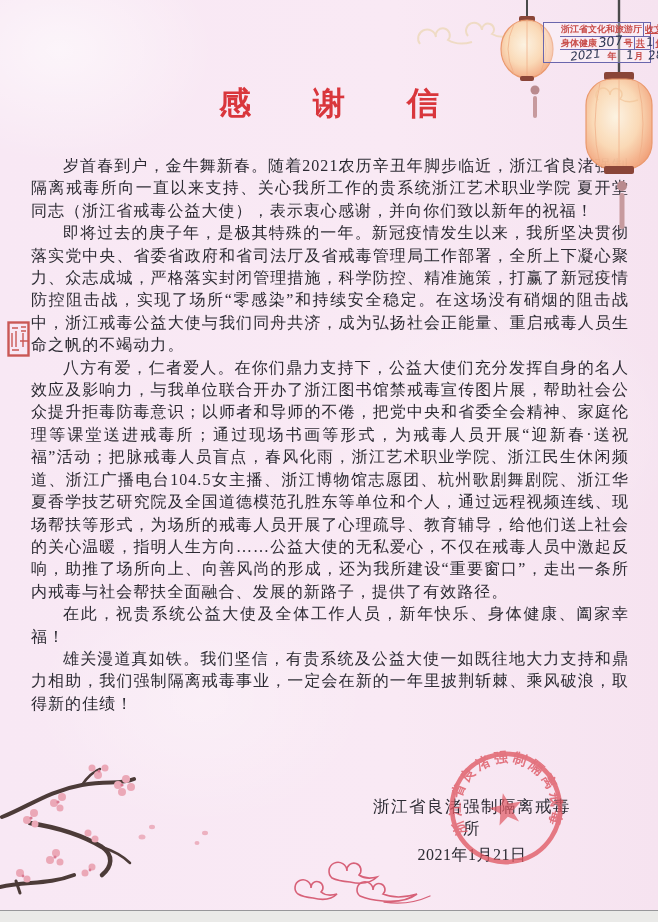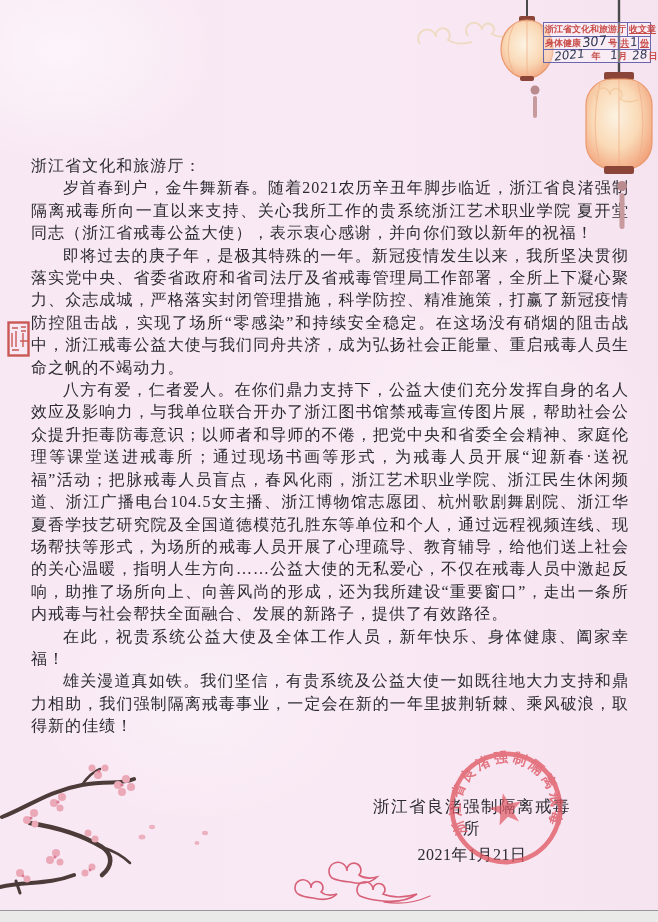--- a/index.html
+++ b/index.html
@@ -22,21 +22,21 @@
     background:#eaeae8;border-top:1.6px solid #97979a;
   }
   
   .recv-stamp{
     position:absolute;left:543px;top:22px;width:108px;height:41px;
     border:1.6px solid #6a66ad;background:rgba(255,255,255,.30);
     font-family:"Liberation Serif","DejaVu Serif",serif;
     color:#c84b48;font-weight:bold;font-size:9px;line-height:12.6px;
     box-sizing:border-box;
   }
-  .recv-row{display:flex;height:12.6px;overflow:visible;white-space:nowrap;}
+  .recv-row{display:flex;height:12.6px;overflow:visible;white-space:nowrap;margin-left:16px;}
   .recv-row + .recv-row{border-top:1px solid #6a66ad;}
   .recv-cell{display:flex;align-items:center;padding:0 1px;}
   .recv-divider{border-left:1px solid #6a66ad;text-decoration:underline;}
   .grow{flex:1 1 auto;}
   .hand{
     font-family:"DejaVu Sans",sans-serif;font-weight:normal;
     color:#2e3753;font-size:13px;line-height:10px;
     transform:rotate(-6deg) skewX(-10deg);display:inline-block;
     position:relative;z-index:5;
   }
@@ -123,30 +123,30 @@
     <div class="recv-row" style="padding-left:10px;">
       <span class="hand small">2021</span>
       <span class="recv-cell" style="margin-left:6px">年</span>
       <span class="hand small" style="margin-left:8px">1</span>
       <span class="recv-cell">月</span>
       <span class="hand small" style="margin-left:4px">28</span>
       <span class="recv-cell">日</span>
     </div>
   </div>
 
+  <div class="title">感 谢 信</div>
 
   <svg class="abs" style="left:7px;top:321px;width:23px;height:36px;" viewBox="0 0 23 36">
     <g stroke="#c2403a" fill="none" opacity="0.85">
       <rect x="1.5" y="1.5" width="20" height="33" stroke-width="2.4"></rect>
       <path d="M5,7 h6 M5,12 v14 M9,10 v16 M14,6 h5 M14,10 h5 M16,12 v14 M13,20 h8 M5,29 h7" stroke-width="1.4"></path>
     </g>
   </svg>
 
   <div class="letter">
-    <p class="salutation">浙江省文化和旅游厅：</p>
     <p>岁首春到户，金牛舞新春。随着2021农历辛丑年脚步临近，浙江省良渚强制隔离戒毒所向一直以来支持、关心我所工作的贵系统浙江艺术职业学院 夏开堂同志（浙江省戒毒公益大使），表示衷心感谢，并向你们致以新年的祝福！</p>
     <p>即将过去的庚子年，是极其特殊的一年。新冠疫情发生以来，我所坚决贯彻落实党中央、省委省政府和省司法厅及省戒毒管理局工作部署，全所上下凝心聚力、众志成城，严格落实封闭管理措施，科学防控、精准施策，打赢了新冠疫情防控阻击战，实现了场所“零感染”和持续安全稳定。在这场没有硝烟的阻击战中，浙江戒毒公益大使与我们同舟共济，成为弘扬社会正能量、重启戒毒人员生命之帆的不竭动力。</p>
     <p>八方有爱，仁者爱人。在你们鼎力支持下，公益大使们充分发挥自身的名人效应及影响力，与我单位联合开办了浙江图书馆禁戒毒宣传图片展，帮助社会公众提升拒毒防毒意识；以师者和导师的不倦，把党中央和省委全会精神、家庭伦理等课堂送进戒毒所；通过现场书画等形式，为戒毒人员开展“迎新春·送祝福”活动；把脉戒毒人员盲点，春风化雨，浙江艺术职业学院、浙江民生休闲频道、浙江广播电台104.5女主播、浙江博物馆志愿团、杭州歌剧舞剧院、浙江华夏香学技艺研究院及全国道德模范孔胜东等单位和个人，通过远程视频连线、现场帮扶等形式，为场所的戒毒人员开展了心理疏导、教育辅导，给他们送上社会的关心温暖，指明人生方向……公益大使的无私爱心，不仅在戒毒人员中激起反响，助推了场所向上、向善风尚的形成，还为我所建设“重要窗口”，走出一条所内戒毒与社会帮扶全面融合、发展的新路子，提供了有效路径。</p>
     <p>在此，祝贵系统公益大使及全体工作人员，新年快乐、身体健康、阖家幸福！</p>
     <p>雄关漫道真如铁。我们坚信，有贵系统及公益大使一如既往地大力支持和鼎力相助，我们强制隔离戒毒事业，一定会在新的一年里披荆斩棘、乘风破浪，取得新的佳绩！</p>
   </div>
 
   <div class="signature">
     <div>浙江省良渚强制隔离戒毒所</div>
     <div class="sig-date">2021年1月21日</div>

